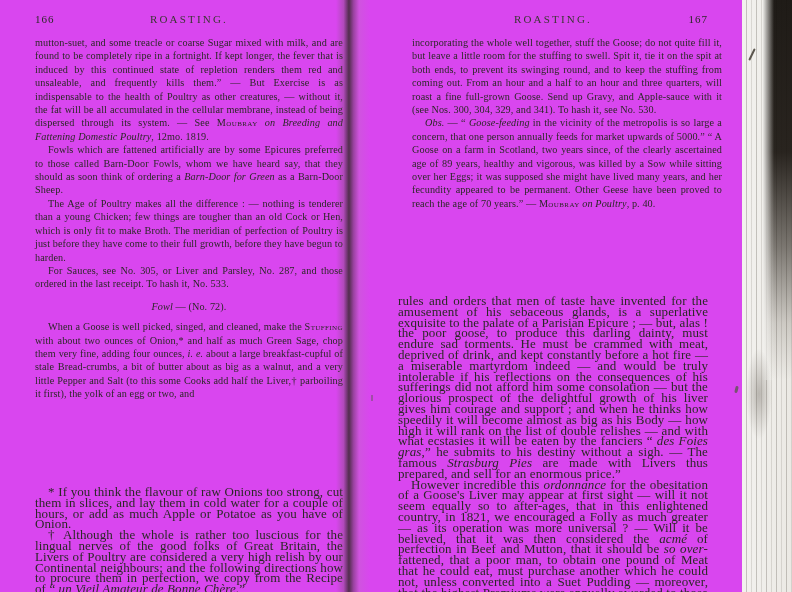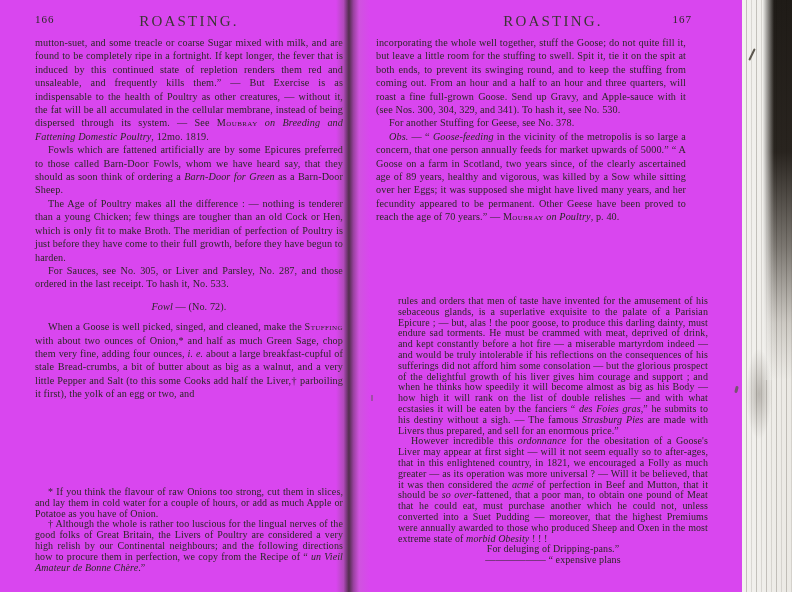--- a/index.html
+++ b/index.html
@@ -14,32 +14,32 @@
   }
   .page { position: absolute; inset: 0; }
 
   
   .running-head { position: absolute; top: 13px; height: 16px; }
   .running-head .pagenum {
     position: absolute; top: 0; font-size: 11px; letter-spacing: 1px; color: #2b2826;
   }
   .running-head .runtitle {
     display: block; width: 100%; text-align: center;
-    font-size: 15px; letter-spacing: 2.2px; color: #3a3733;
+    font-size: 11px; letter-spacing: 2.2px; color: #3a3733;
   }
   .head-left { left: 35px; width: 308px; }
   .head-left .pagenum { left: 0; }
   .head-right { left: 398px; width: 310px; }
-  .head-right .pagenum { right: 16px; }
+  .head-right .pagenum { right: 0; }
 
   
   .textcol { position: absolute; }
   .para { margin: 0; text-align: justify; color: #2b2826; }
   .para.body { font-size: 10.2px; line-height: 13.4px; letter-spacing: 0.1px; }
-  .para.small { font-size: 10px; line-height: 10.8px; letter-spacing: 0.1px; }
+  .para.small { font-size: 13px; line-height: 10.8px; letter-spacing: 0.1px; }
   .para.indent { text-indent: 13px; }
   .para.align-center { text-align: center; text-indent: 0; }
   .it { font-style: italic; }
   .sc { font-variant: small-caps; letter-spacing: 0.4px; margin-top: 36px; }
 
   
   .gutter {
     position: absolute; left: 336px; top: 0; width: 34px; height: 592px;
     background: linear-gradient(90deg,
       rgba(240,238,234,0) 0%,
@@ -105,23 +105,22 @@
         <p class="para small indent"><span>* If you think the flavour of raw Onions too strong, cut them in slices, and lay them in cold water for a couple of hours, or add as much Apple or Potatoe as you have of Onion.</span></p>
         <p class="para small indent"><span>† Although the whole is rather too luscious for the lingual nerves of the good folks of Great Britain, the Livers of Poultry are considered a very high relish by our Continental neighbours; and the following directions how to procure them in perfection, we copy from the Recipe of “ </span><span class="it">un Vieil Amateur de Bonne Chère</span><span>.”</span></p>
       </div>
   </div>
 
   <div class="page">
     <div class="running-head head-right">
       <span class="pagenum">167</span>
       <span class="runtitle">ROASTING.</span>
     </div>
-    <div class="textcol" style="left:376px; top:36px; width:310px;">
+    <div class="textcol" style="left:412px; top:36px; width:310px;">
         <p class="para body"><span>incorporating the whole well together, stuff the Goose; do not quite fill it, but leave a little room for the stuffing to swell. Spit it, tie it on the spit at both ends, to prevent its swinging round, and to keep the stuffing from coming out. From an hour and a half to an hour and three quarters, will roast a fine full-grown Goose. Send up Gravy, and Apple-sauce with it (see Nos. 300, 304, 329, and 341). To hash it, see No. 530.</span></p>
-        <p class="para body indent"><span>For another Stuffing for Geese, see No. 378.</span></p>
         <p class="para body indent"><span class="it">Obs.</span><span> — “ </span><span class="it">Goose-feeding</span><span> in the vicinity of the metropolis is so large a concern, that one person annually feeds for market upwards of 5000.” “ A Goose on a farm in Scotland, two years since, of the clearly ascertained age of 89 years, healthy and vigorous, was killed by a Sow while sitting over her Eggs; it was supposed she might have lived many years, and her fecundity appeared to be permanent. Other Geese have been proved to reach the age of 70 years.” — </span><span class="sc">Moubray</span><span class="it"> on Poultry</span><span>, p. 40.</span></p>
       </div>
     <div class="textcol" style="left:398px; top:296px; width:310px;">
         <p class="para small"><span>rules and orders that men of taste have invented for the amusement of his sebaceous glands, is a superlative exquisite to the palate of a Parisian Epicure ; — but, alas ! the poor goose, to produce this darling dainty, must endure sad torments. He must be crammed with meat, deprived of drink, and kept constantly before a hot fire — a miserable martyrdom indeed — and would be truly intolerable if his reflections on the consequences of his sufferings did not afford him some consolation — but the glorious prospect of the delightful growth of his liver gives him courage and support ; and when he thinks how speedily it will become almost as big as his Body — how high it will rank on the list of double relishes — and with what ecstasies it will be eaten by the fanciers “ </span><span class="it">des Foies gras</span><span>,” he submits to his destiny without a sigh. — The famous </span><span class="it">Strasburg Pies</span><span> are made with Livers thus prepared, and sell for an enormous price.”</span></p>
         <p class="para small indent"><span>However incredible this </span><span class="it">ordonnance</span><span> for the obesitation of a Goose's Liver may appear at first sight — will it not seem equally so to after-ages, that in this enlightened country, in 1821, we encouraged a Folly as much greater — as its operation was more universal ? — Will it be believed, that it was then considered the </span><span class="it">acmé</span><span> of perfection in Beef and Mutton, that it should be </span><span class="it">so over</span><span>-fattened, that a poor man, to obtain one pound of Meat that he could eat, must purchase another which he could not, unless converted into a Suet Pudding — moreover, that the highest Premiums were annually awarded to those who produced Sheep and Oxen in the most extreme state of </span><span class="it">morbid Obesity</span><span> ! ! !</span></p>
         <p class="para small align-center"><span>For deluging of Dripping-pans.”</span></p>
         <p class="para small align-center"><span>—————— “ expensive plans</span></p>
       </div>
   </div>
 

